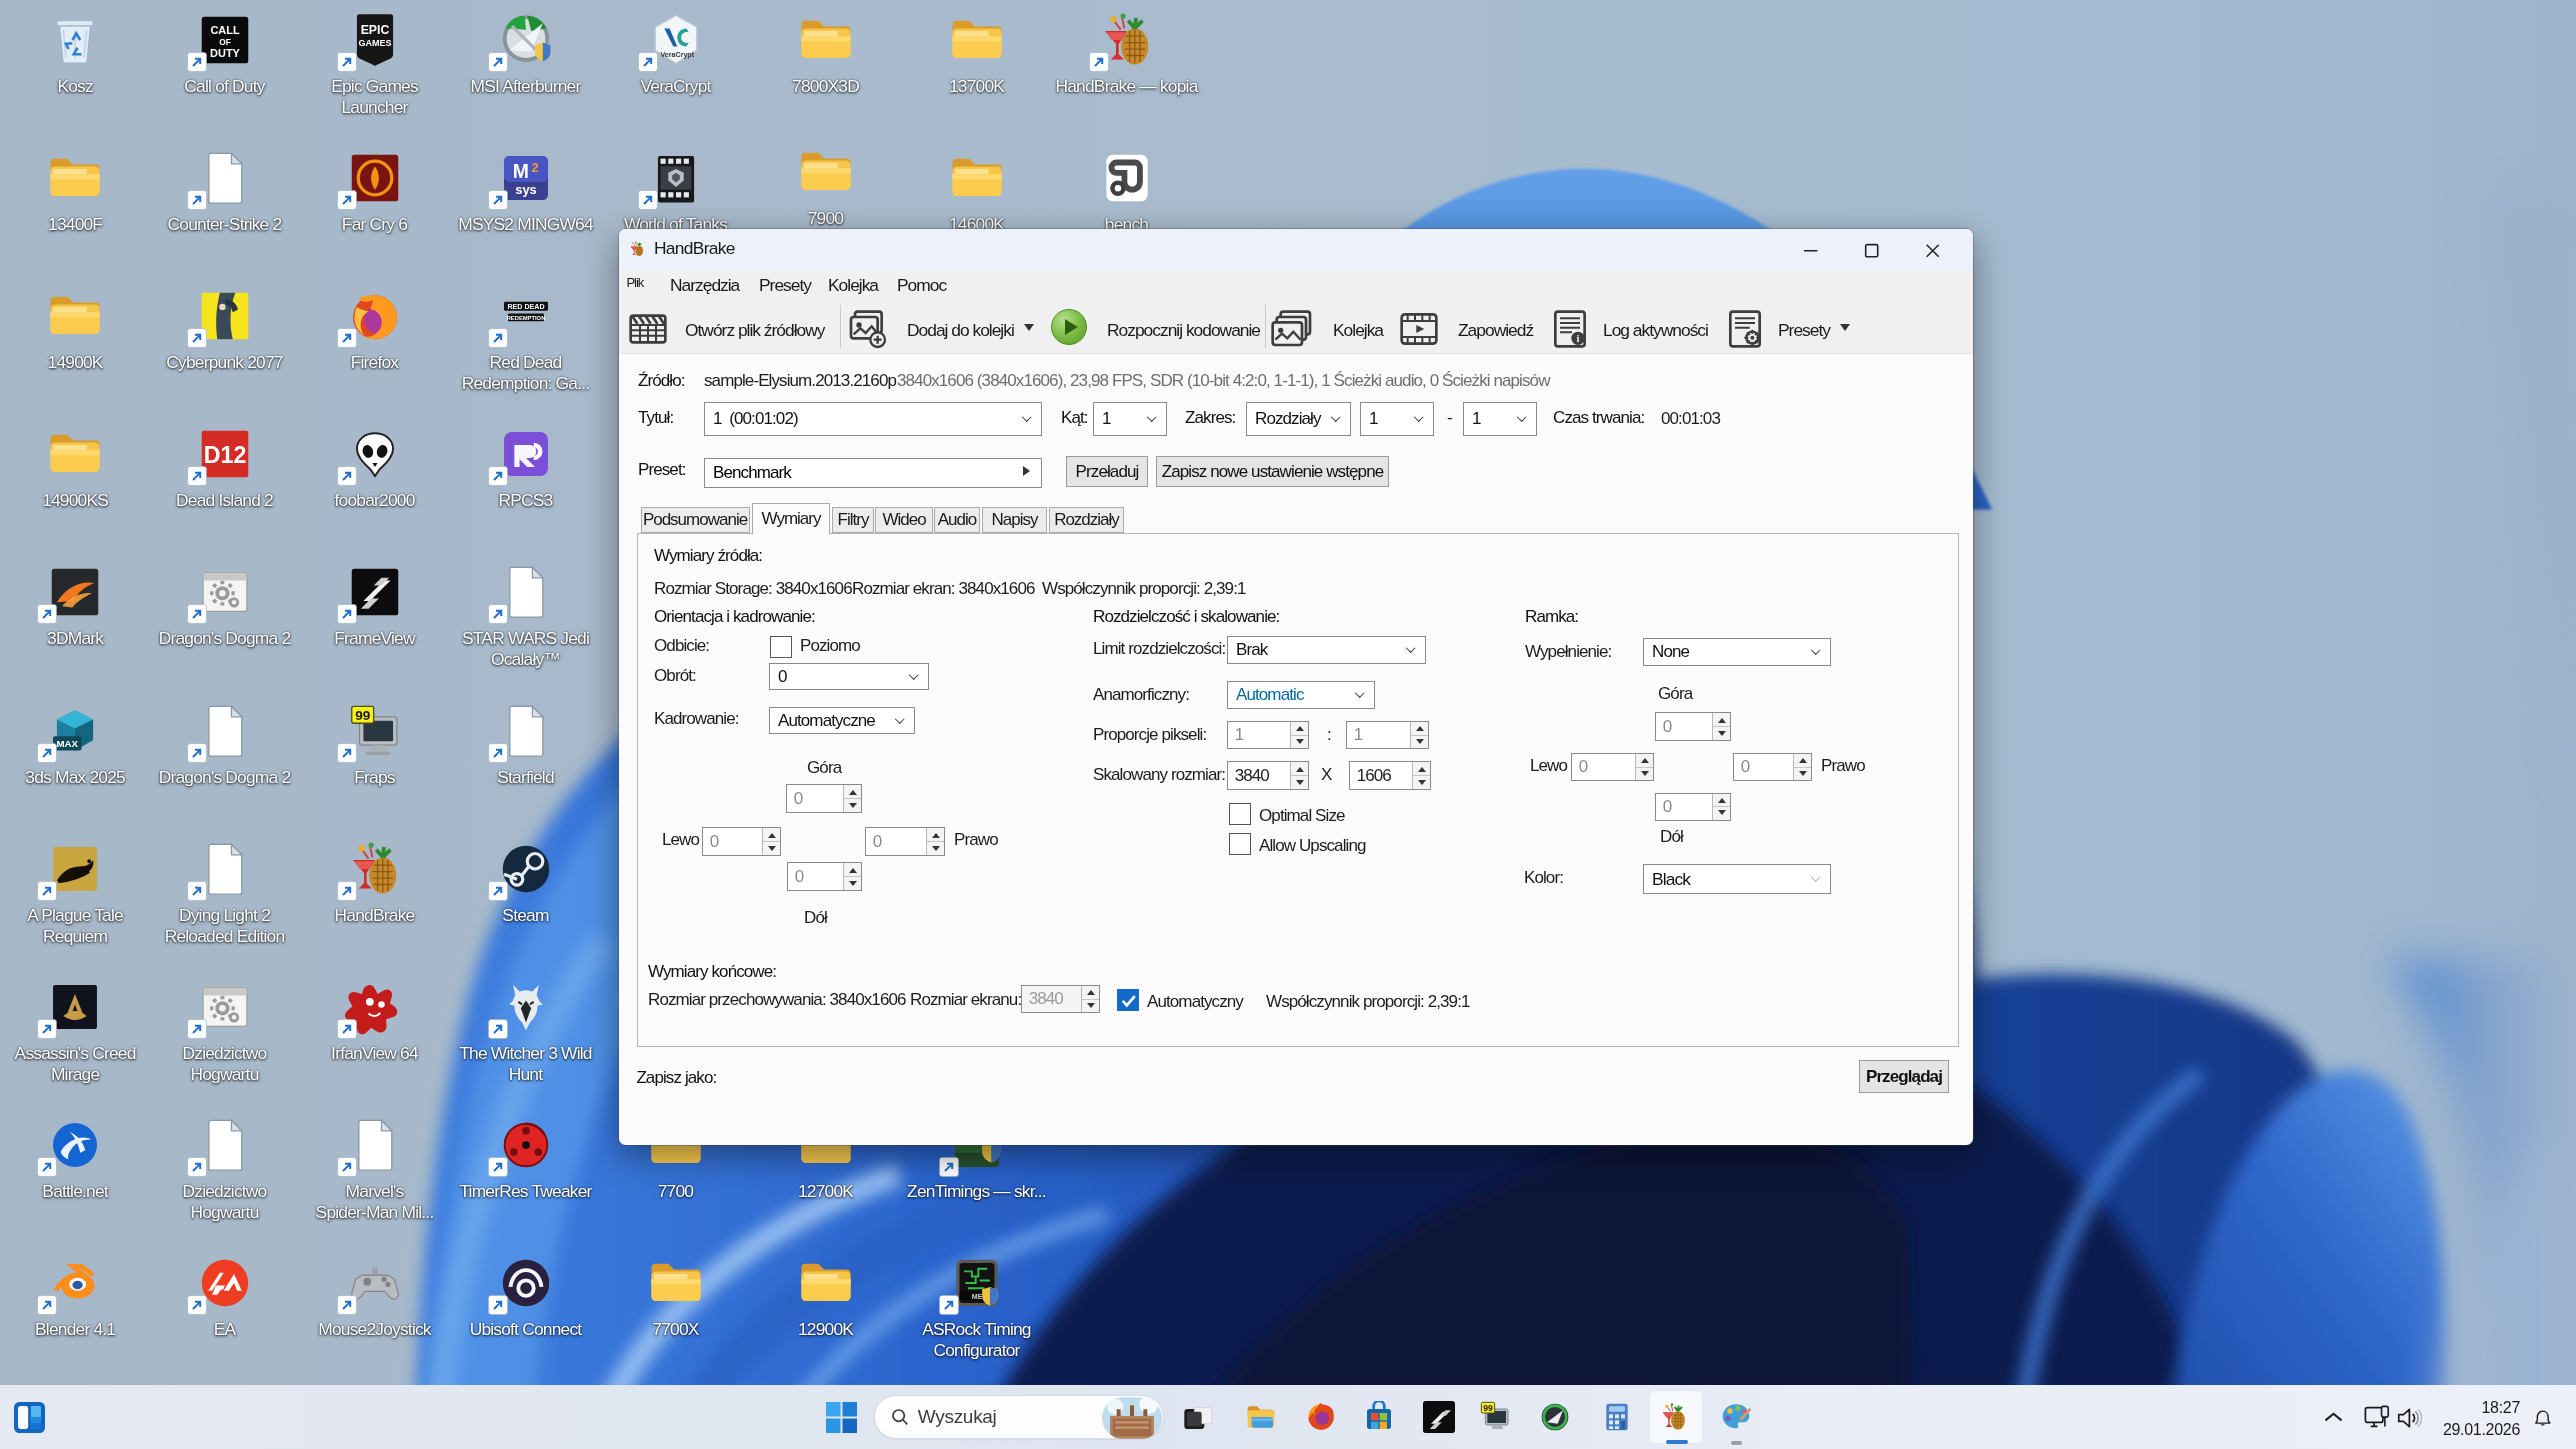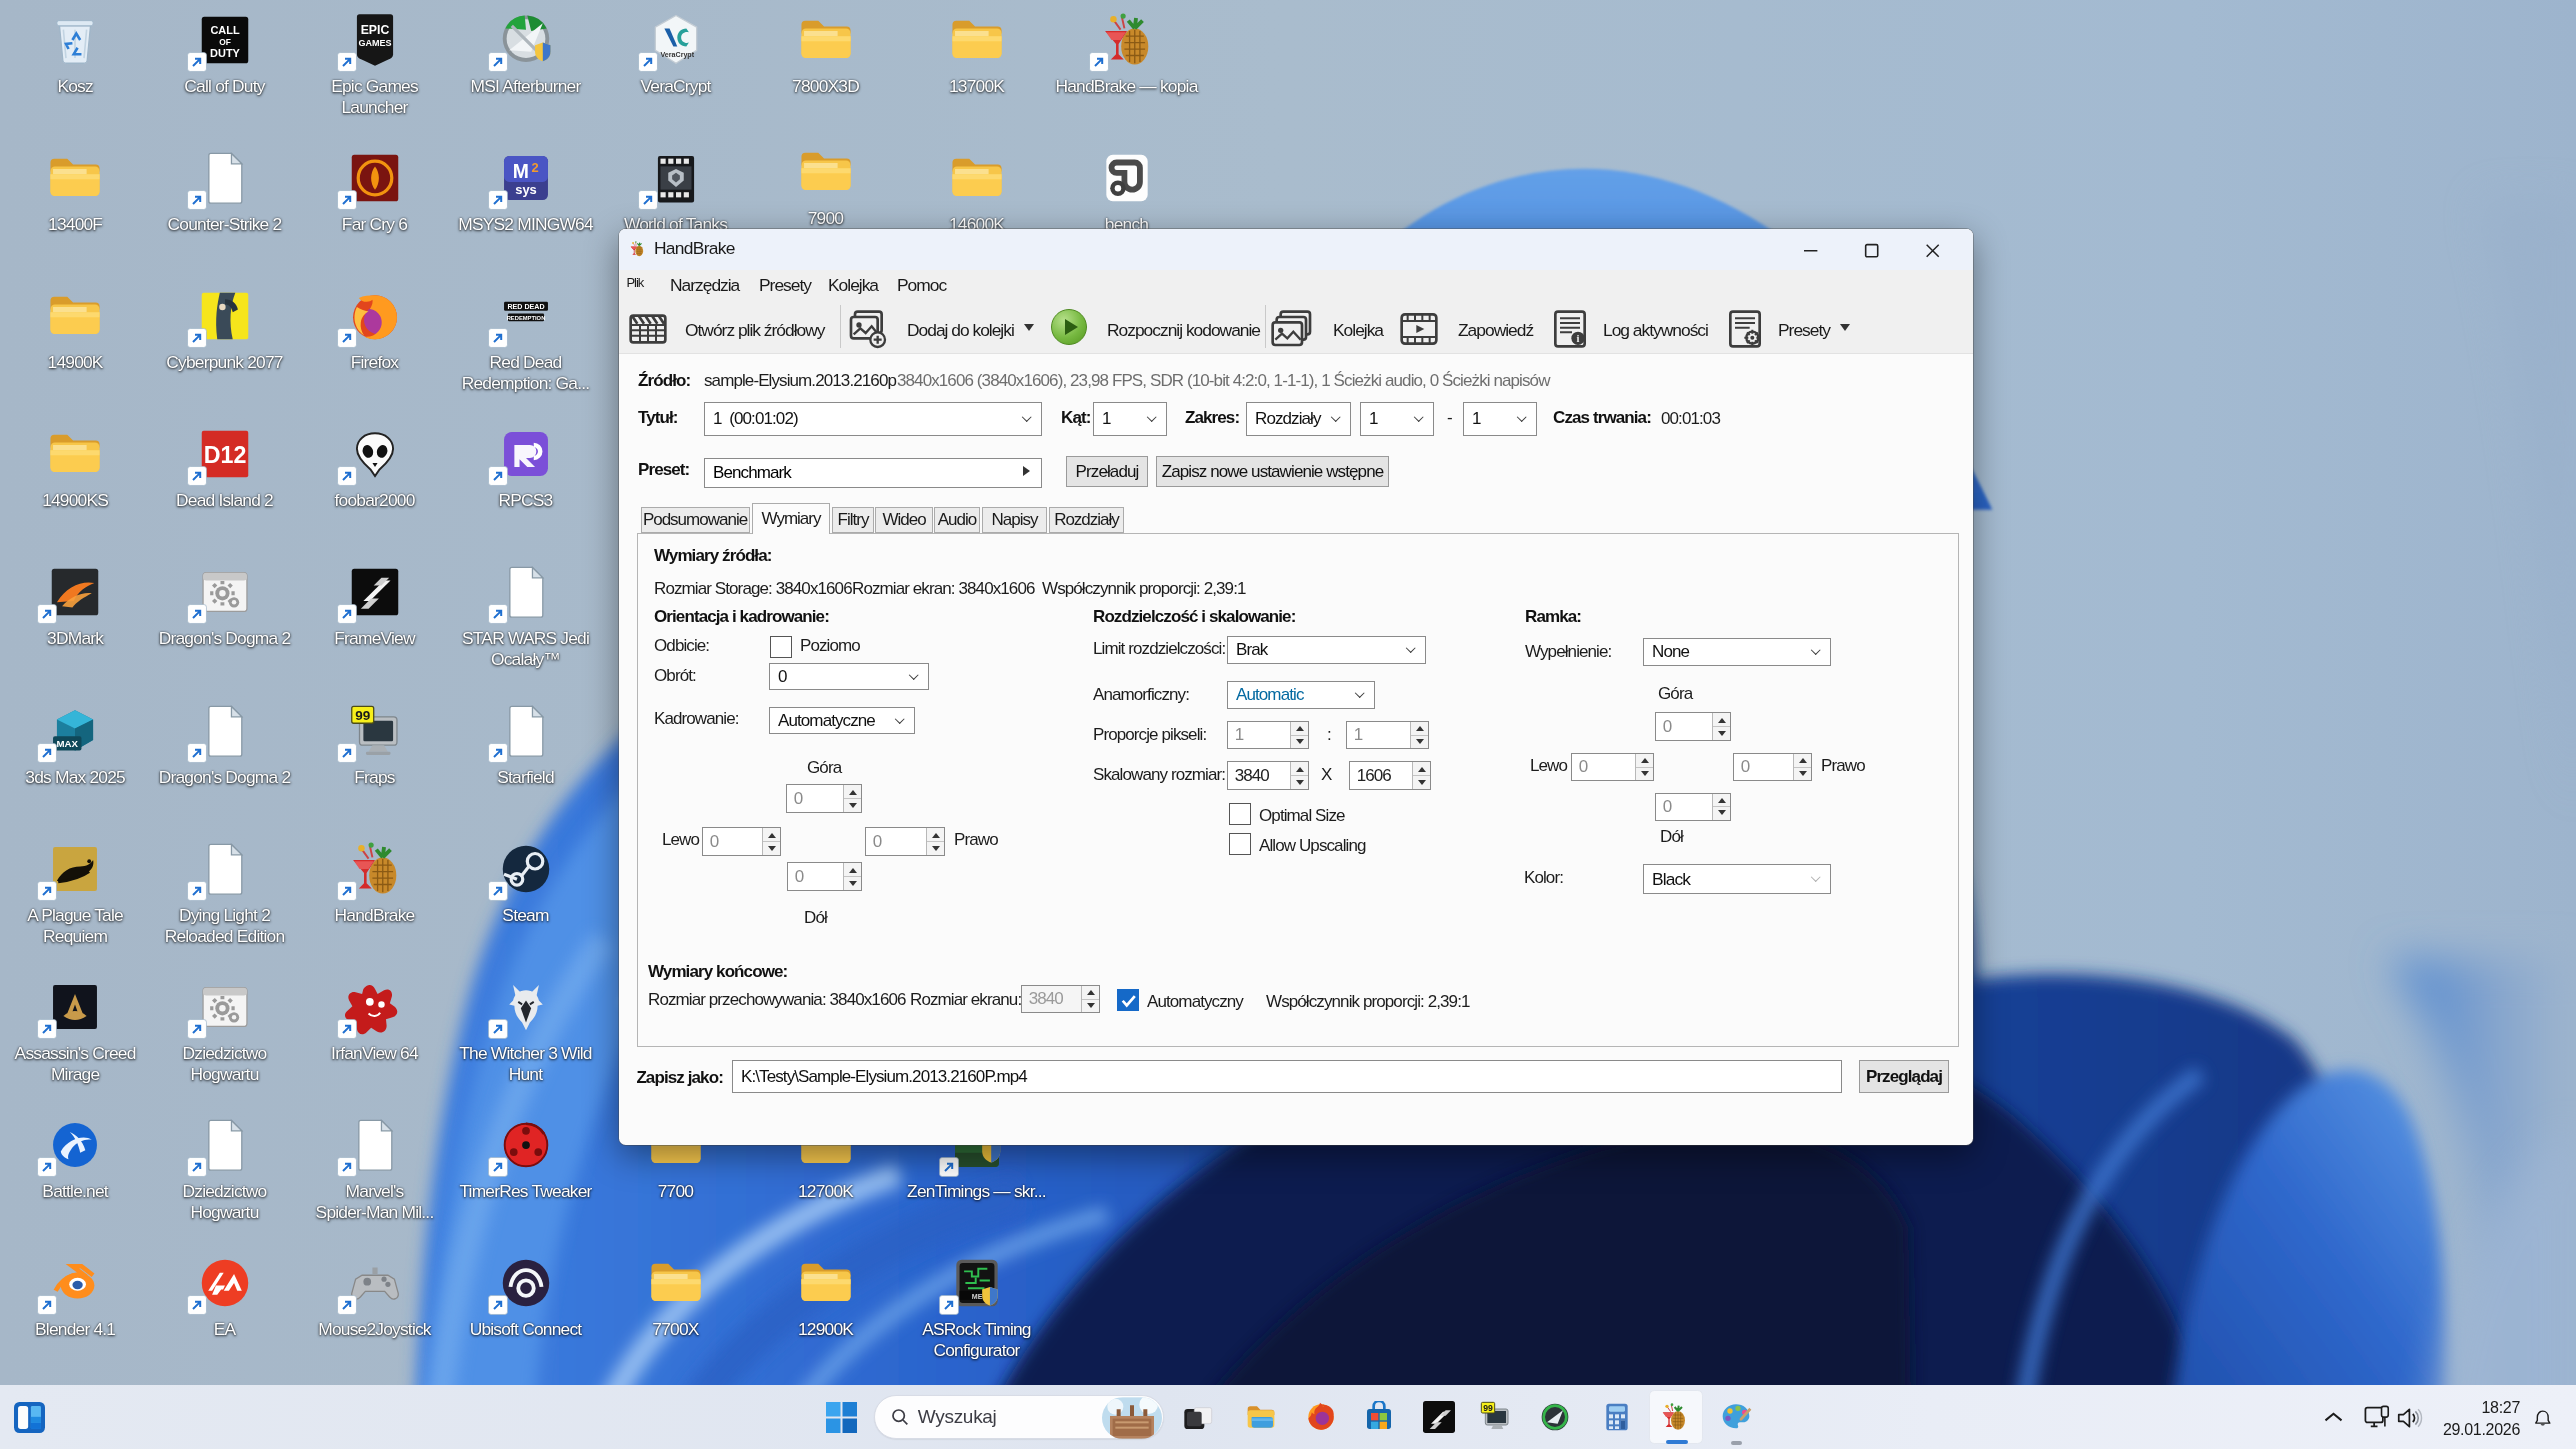--- a/index.html
+++ b/index.html
@@ -15,21 +15,21 @@
 #toolbar { position:absolute; left:0; top:71px; width:100%; height:54px; background:#f0f0f0; border-bottom:0.7px solid #e2e2e2; }
 .tbi { position:absolute; top:9.4px; }
 .tbt { position:absolute; top:19.5px; font-size:17.4px; letter-spacing:-1px; color:#1a1a1a; white-space:nowrap; }
 .tsep { position:absolute; top:5.4px; width:0.7px; height:43px; background:#c9c9c9; }
 .tdown { position:absolute; top:24px; width:0; height:0; border-top:7.4px solid #333; border-left:5.4px solid transparent; border-right:5.4px solid transparent; }
 #play { position:absolute; left:432px; top:8.7px; width:36px; height:36px; border-radius:50%;
   background:radial-gradient(circle at 35% 30%, #b6e08a, #76b840 55%, #54971f); border:0.7px solid #4e8a20; }
 #playtri { position:absolute; left:13.4px; top:9.4px; width:0; height:0; border-left:13.4px solid #2c5e12; border-top:8.7px solid transparent; border-bottom:8.7px solid transparent; }
 #content { position:absolute; left:0; top:0; width:100%; height:871px; background:#fbfbfb; }
 #content span.b, #content span.r { position:absolute; white-space:nowrap; }
-.b { font-weight:bold; font-size:17px; color:#111; letter-spacing:-0.9px; }
+.b { font-weight:normal; font-size:17px; color:#111; letter-spacing:-0.9px; }
 .r { font-size:17px; color:#1c1c1c; letter-spacing:-0.9px; }
 .cb { position:absolute; border:0.7px solid #8a8a8a; display:flex; align-items:center; }
 .cb span { white-space:nowrap; letter-spacing:-0.9px; }
 .cb i { position:absolute; right:10.7px; top:50%; width:7.4px; height:7.4px; border-style:solid; border-width:0 1.7px 1.7px 0; transform:translateY(-72%) rotate(45deg); }
 .sp { position:absolute; border:0.7px solid #8a8a8a; display:flex; align-items:center; }
 .sp > span { padding-left:6.7px; letter-spacing:-0.9px; }
 .sbx { position:absolute; right:0; top:0; bottom:0; width:18px; border-left:0.7px solid #b8b8b8; display:flex; flex-direction:column; }
 .sb { flex:1; background:#f4f4f4; position:relative; }
 .sb + .sb { border-top:0.7px solid #c4c4c4; }
 .sb u.up { position:absolute; left:50%; top:50%; transform:translate(-50%,-40%); width:0; height:0; border-bottom:5.4px solid #333; border-left:4.4px solid transparent; border-right:4.4px solid transparent; }
@@ -1013,21 +1013,20 @@
             <u class="dn"></u>
           </div>
         </div>
       </div>
       <div class="chk on" style="left:498px;top:760px"><svg width="21.5" height="21.5" viewBox="0 0 32 32">
           <path d="M7 16 l6 7 L25 9" stroke="#fff" stroke-width="4" fill="none"></path>
         </svg></div>
       <span class="r" style="left:528px;top:763px">Automatyczny</span>
       <span class="r" style="left:647px;top:763px">Współczynnik proporcji: 2,39:1</span>
       <span class="b" style="left:17.4px;top:839px">Zapisz jako:</span>
-      <div id="saveas">K:\Testy\Sample-Elysium.2013.2160P.mp4</div>
       <div class="btn" style="left:1240px;top:831px;width:90px;height:33px">
         <span style="font-weight:bold">Przeglądaj</span>
       </div>
     </div>
     <div id="titlebar">
       <svg style="position:absolute;left:9.4px;top:11.4px" width="18" height="18" viewBox="0 0 96 96">6"&gt;<ellipse cx="60" cy="58" rx="21" ry="28" fill="#c8892a"></ellipse><path d="M46 42 l28 0 M44 52 h32 M44 62 h32 M46 72 h28 M52 34 v48 M60 32 v52 M68 34 v48" stroke="#8a5a14" stroke-width="2"></path><path d="M60 30 l-10-12 M60 30 l2-16 M60 30 l12-12" stroke="#2e8a2e" stroke-width="6"></path><path d="M14 34 h34 l-13 20 v16 l8 8 H23 l8-8 V54 Z" fill="#d42b2b"></path><path d="M16 36 h30 l-8 12 H24 Z" fill="#e85555"></path><path d="M28 18 l10 14 M40 12 l4 18" stroke="#c44" stroke-width="3"></path><circle cx="27" cy="16" r="5" fill="#e8b02a"></circle><circle cx="42" cy="11" r="4" fill="#3fa03f"></circle></svg>
       <div style="position:absolute;left:35px;top:8.7px;font-size:17.4px;letter-spacing:-0.7px;color:#1a1a1a">HandBrake</div>
       <div class="wbtn" style="left:1171px">
         <svg width="17.4" height="17.4" viewBox="0 0 26 26">
           <path d="M3 13 h20" stroke="#222" stroke-width="2.4"></path>

